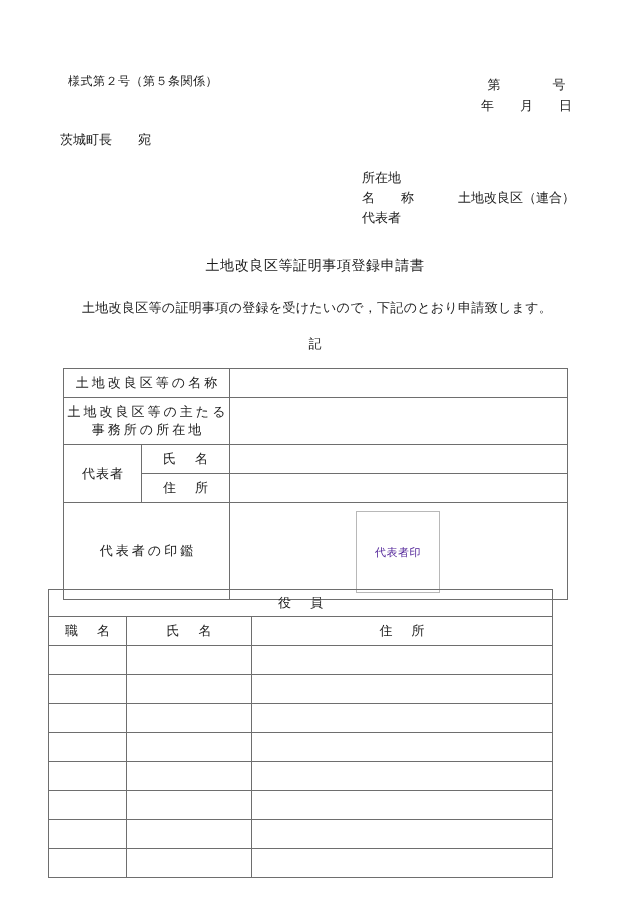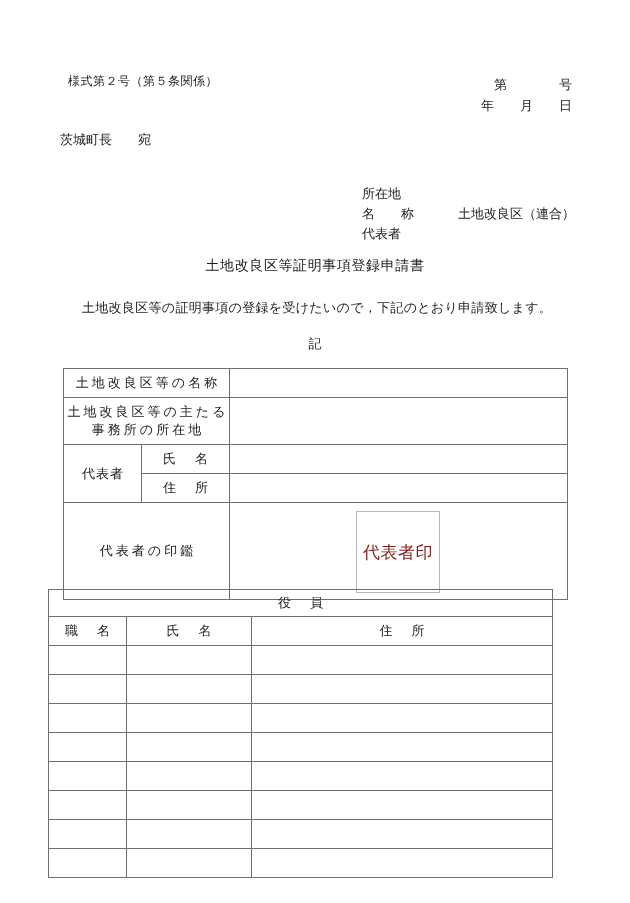--- a/index.html
+++ b/index.html
@@ -28,21 +28,21 @@
     font-size: 12px;
     letter-spacing: 0.5px;
     white-space: nowrap;
     margin-top: 37px;
   }
   .doc-number-block {
     position: absolute;
     right: 58px;
     top: 74px;
     font-size: 13px;
-    text-align: right;
+    text-align: center;
     line-height: 21px;
     margin-left: 48px;
   }
   .doc-number-line {
     display: block;
     white-space: pre;
   }
   .addressee {
     position: absolute;
     left: 60px;
@@ -51,21 +51,20 @@
     white-space: pre;
   }
 
   
   .applicant {
     position: absolute;
     left: 362px;
     top: 168px;
     font-size: 13px;
     line-height: 20px;
-    margin-top: 16px;
   }
   .applicant-row {
     display: flex;
     align-items: baseline;
     white-space: pre;
   }
   .applicant-label {
     width: 96px;
     display: inline-block;
     white-space: pre;
@@ -145,23 +144,23 @@
   .seal-box {
     position: absolute;
     left: 126px;
     top: 8px;
     width: 82px;
     height: 80px;
     border: 1px solid #b8b8b8;
     display: flex;
     align-items: center;
     justify-content: center;
-    font-size: 17px;
+    font-size: 11px;
     letter-spacing: 0.5px;
-    color: #7f1d1d;
+    color: #4c1d95;
   }
 </style>
 </head>
 <body>
 
 <div class="page">
 
   <div class="form-no">様式第２号（第５条関係）</div>
 
   <div class="doc-number-block">

